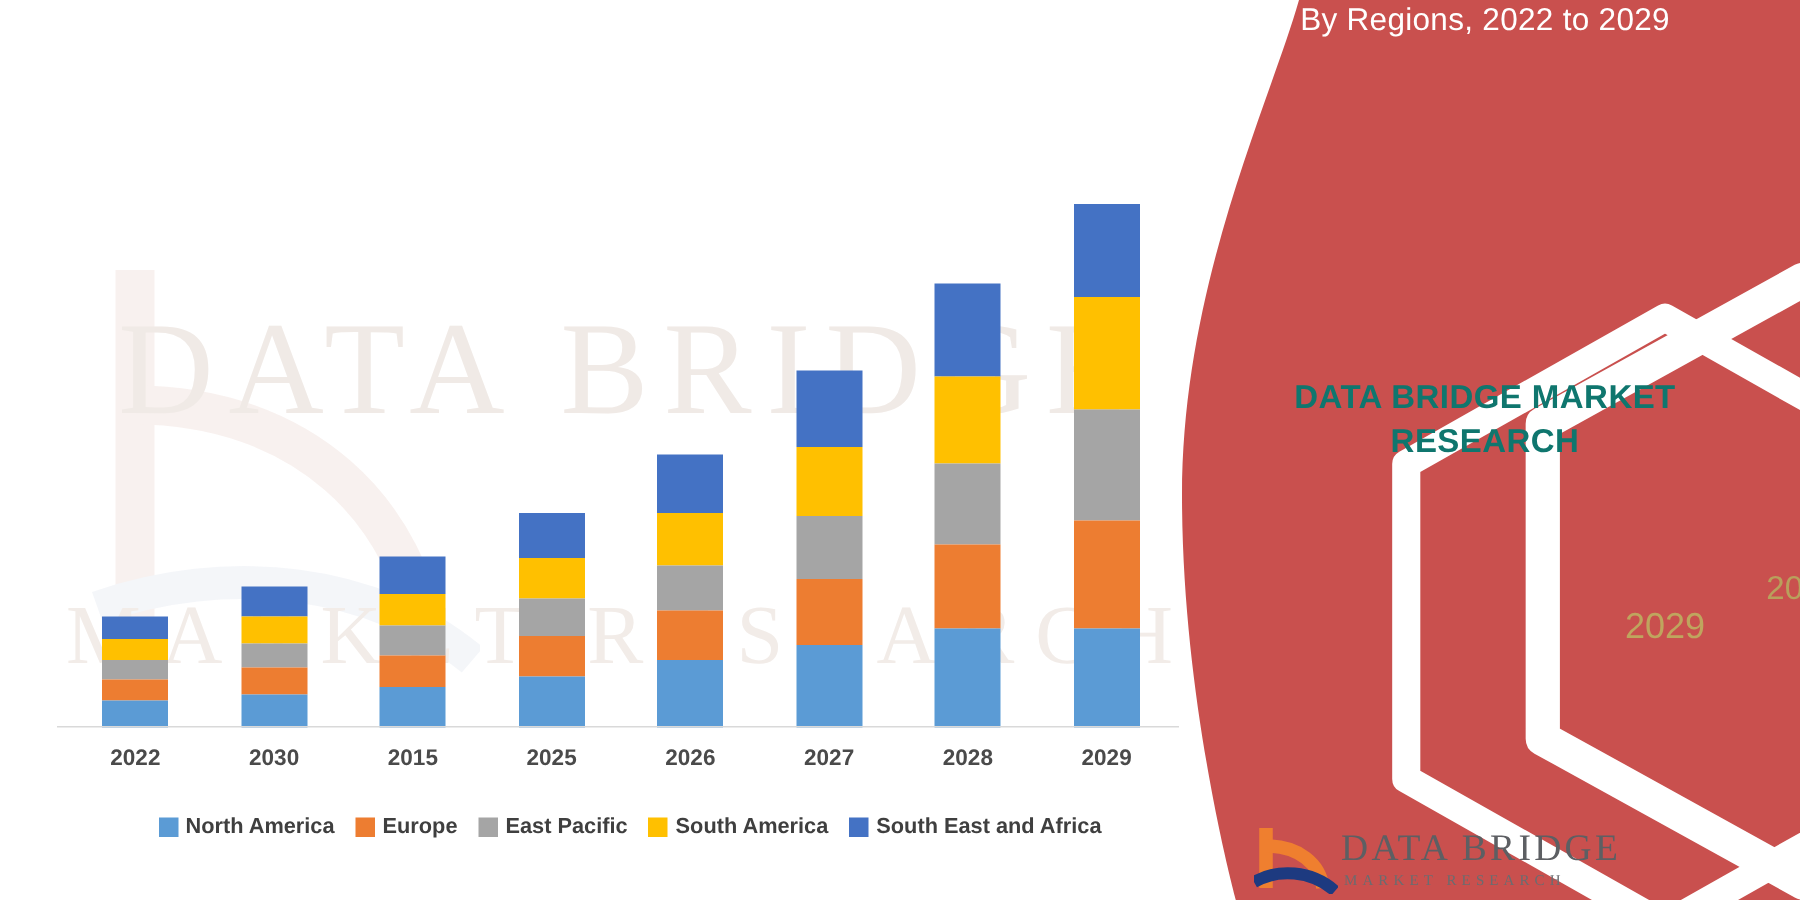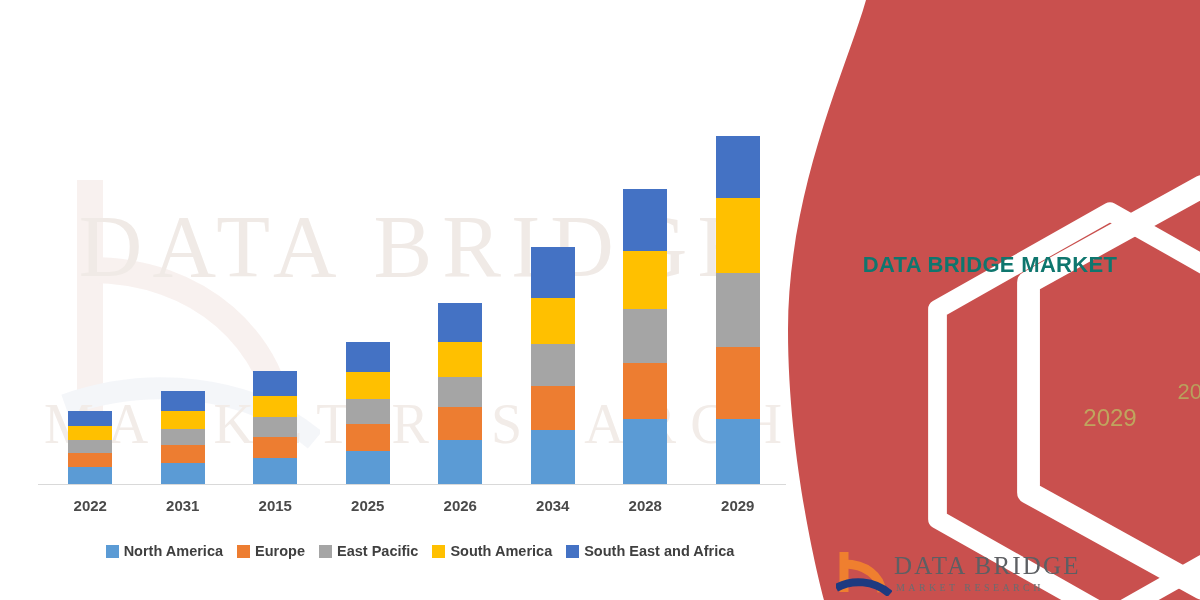--- a/index.html
+++ b/index.html
@@ -290,25 +290,25 @@
             <div class="seg" style="background: rgb(165, 165, 165); height: 73.8324px;"></div>
             <div class="seg" style="background: rgb(237, 125, 49); height: 71.8446px;"></div>
             <div class="seg" style="background: rgb(91, 155, 213); height: 65.8812px;"></div>
           </div>
         </div>
       </div>
   </div>
   <div class="axis-line"></div>
   <div class="x-labels" id="xlabels">
       <div class="x-label">2022</div>
-      <div class="x-label">2031</div>
+      <div class="x-label">2030</div>
       <div class="x-label">2015</div>
       <div class="x-label">2025</div>
       <div class="x-label">2026</div>
-      <div class="x-label">2034</div>
+      <div class="x-label">2027</div>
       <div class="x-label">2028</div>
       <div class="x-label">2029</div>
     </div>
 
   <div class="legend" id="legend">
       <div class="legend-item">
         <span class="legend-swatch" style="background: rgb(91, 155, 213);"></span>
         <span class="legend-label">North America</span>
       </div>
       <div class="legend-item">
@@ -327,38 +327,40 @@
         <span class="legend-swatch" style="background: rgb(68, 114, 196);"></span>
         <span class="legend-label">South East and Africa</span>
       </div>
     </div>
 
   <div class="red-panel">
     <svg viewBox="0 0 420 600" preserveAspectRatio="none">
       <path d="M86 0 L420 0 L420 600 L44 600 C44 600 8 470 8 330 C8 190 66 70 86 0 Z" fill="#c9504e"></path>
     </svg>
 
+    <div class="panel-heading">By Regions, 2022 to 2029</div>
 
     <div class="hex-wrap">
       <div class="hex hex-2022">
         <svg width="92" height="102" viewBox="0 0 92 102">
           <polygon points="46,6 84,27 84,73 46,94 8,73 8,27" fill="none" stroke="#ffffff" stroke-width="5" stroke-linejoin="round"></polygon>
         </svg>
         <div class="hex-label">2022</div>
       </div>
       <div class="hex hex-2029">
         <svg width="112" height="122" viewBox="0 0 112 122">
           <polygon points="56,6 102,32 102,88 56,114 10,88 10,32" fill="none" stroke="#ffffff" stroke-width="5" stroke-linejoin="round"></polygon>
         </svg>
         <div class="hex-label">2029</div>
       </div>
     </div>
 
     <div class="brand-text">
       <div>DATA BRIDGE MARKET</div>
+      <div>RESEARCH</div>
     </div>
   </div>
 
   <div class="logo">
     <svg class="logo-mark" width="56" height="48" viewBox="0 0 56 48">
       <path d="M8 4 L8 44" stroke="#ef7f2f" stroke-width="9" fill="none"></path>
       <path d="M8 16 C30 16 44 28 46 44" stroke="#ef7f2f" stroke-width="9" fill="none"></path>
       <path d="M0 40 C16 31 38 32 54 46" stroke="#1d3a80" stroke-width="8" fill="none"></path>
     </svg>
     <div class="logo-txt">DATA BRIDGE</div>

